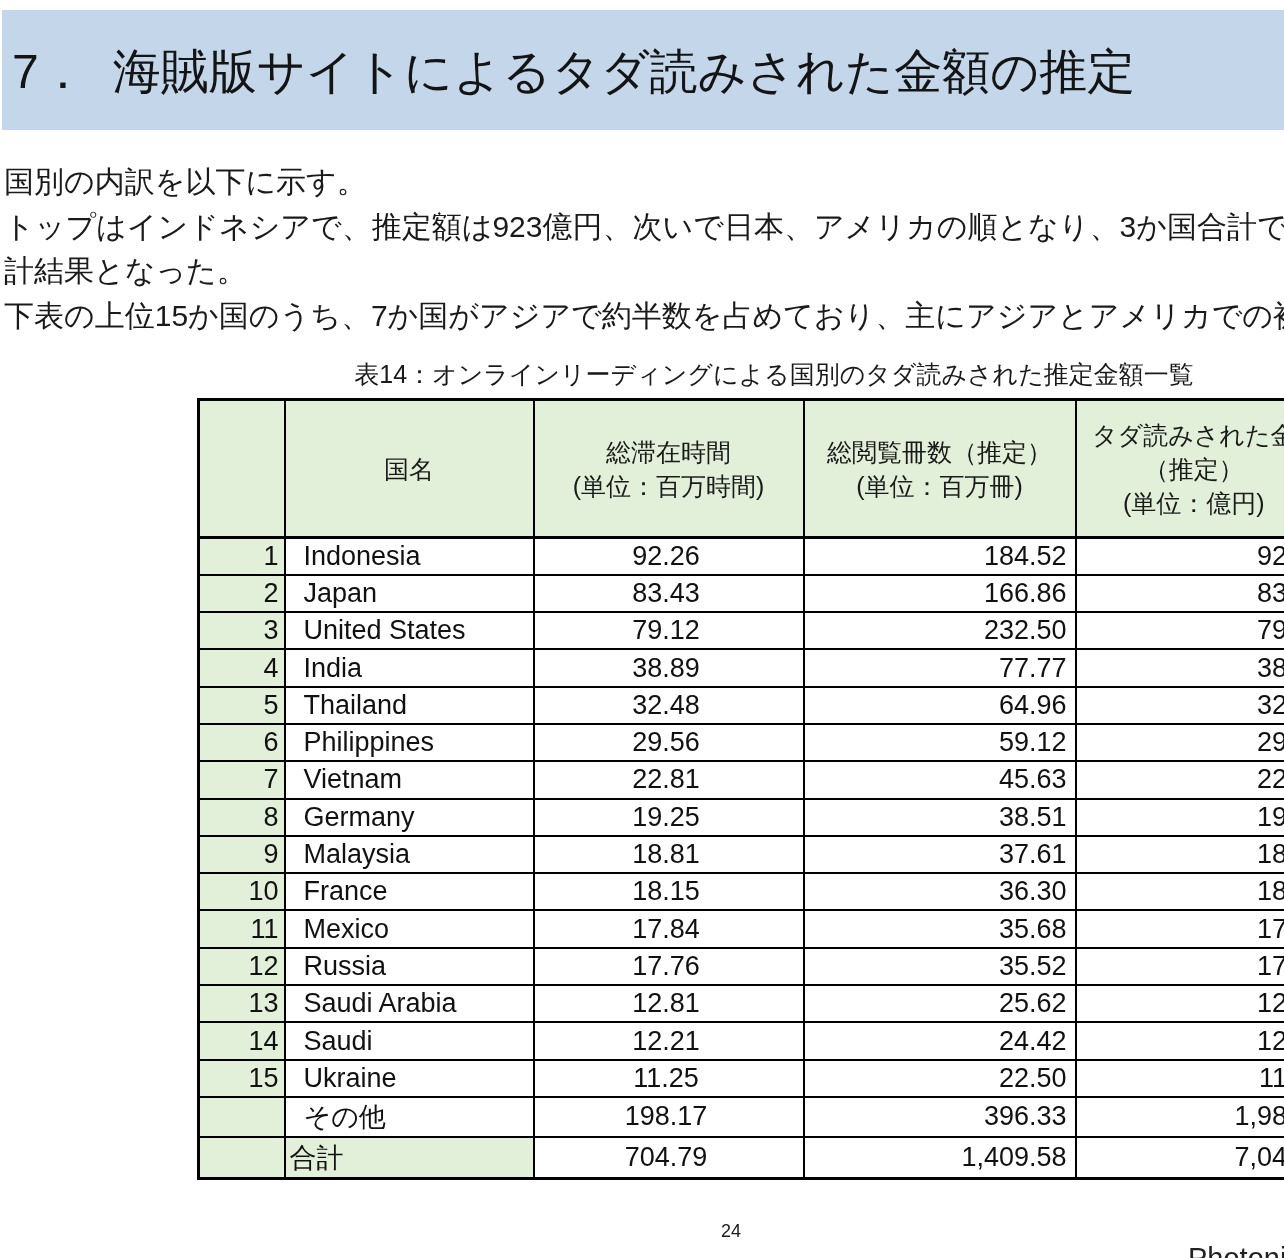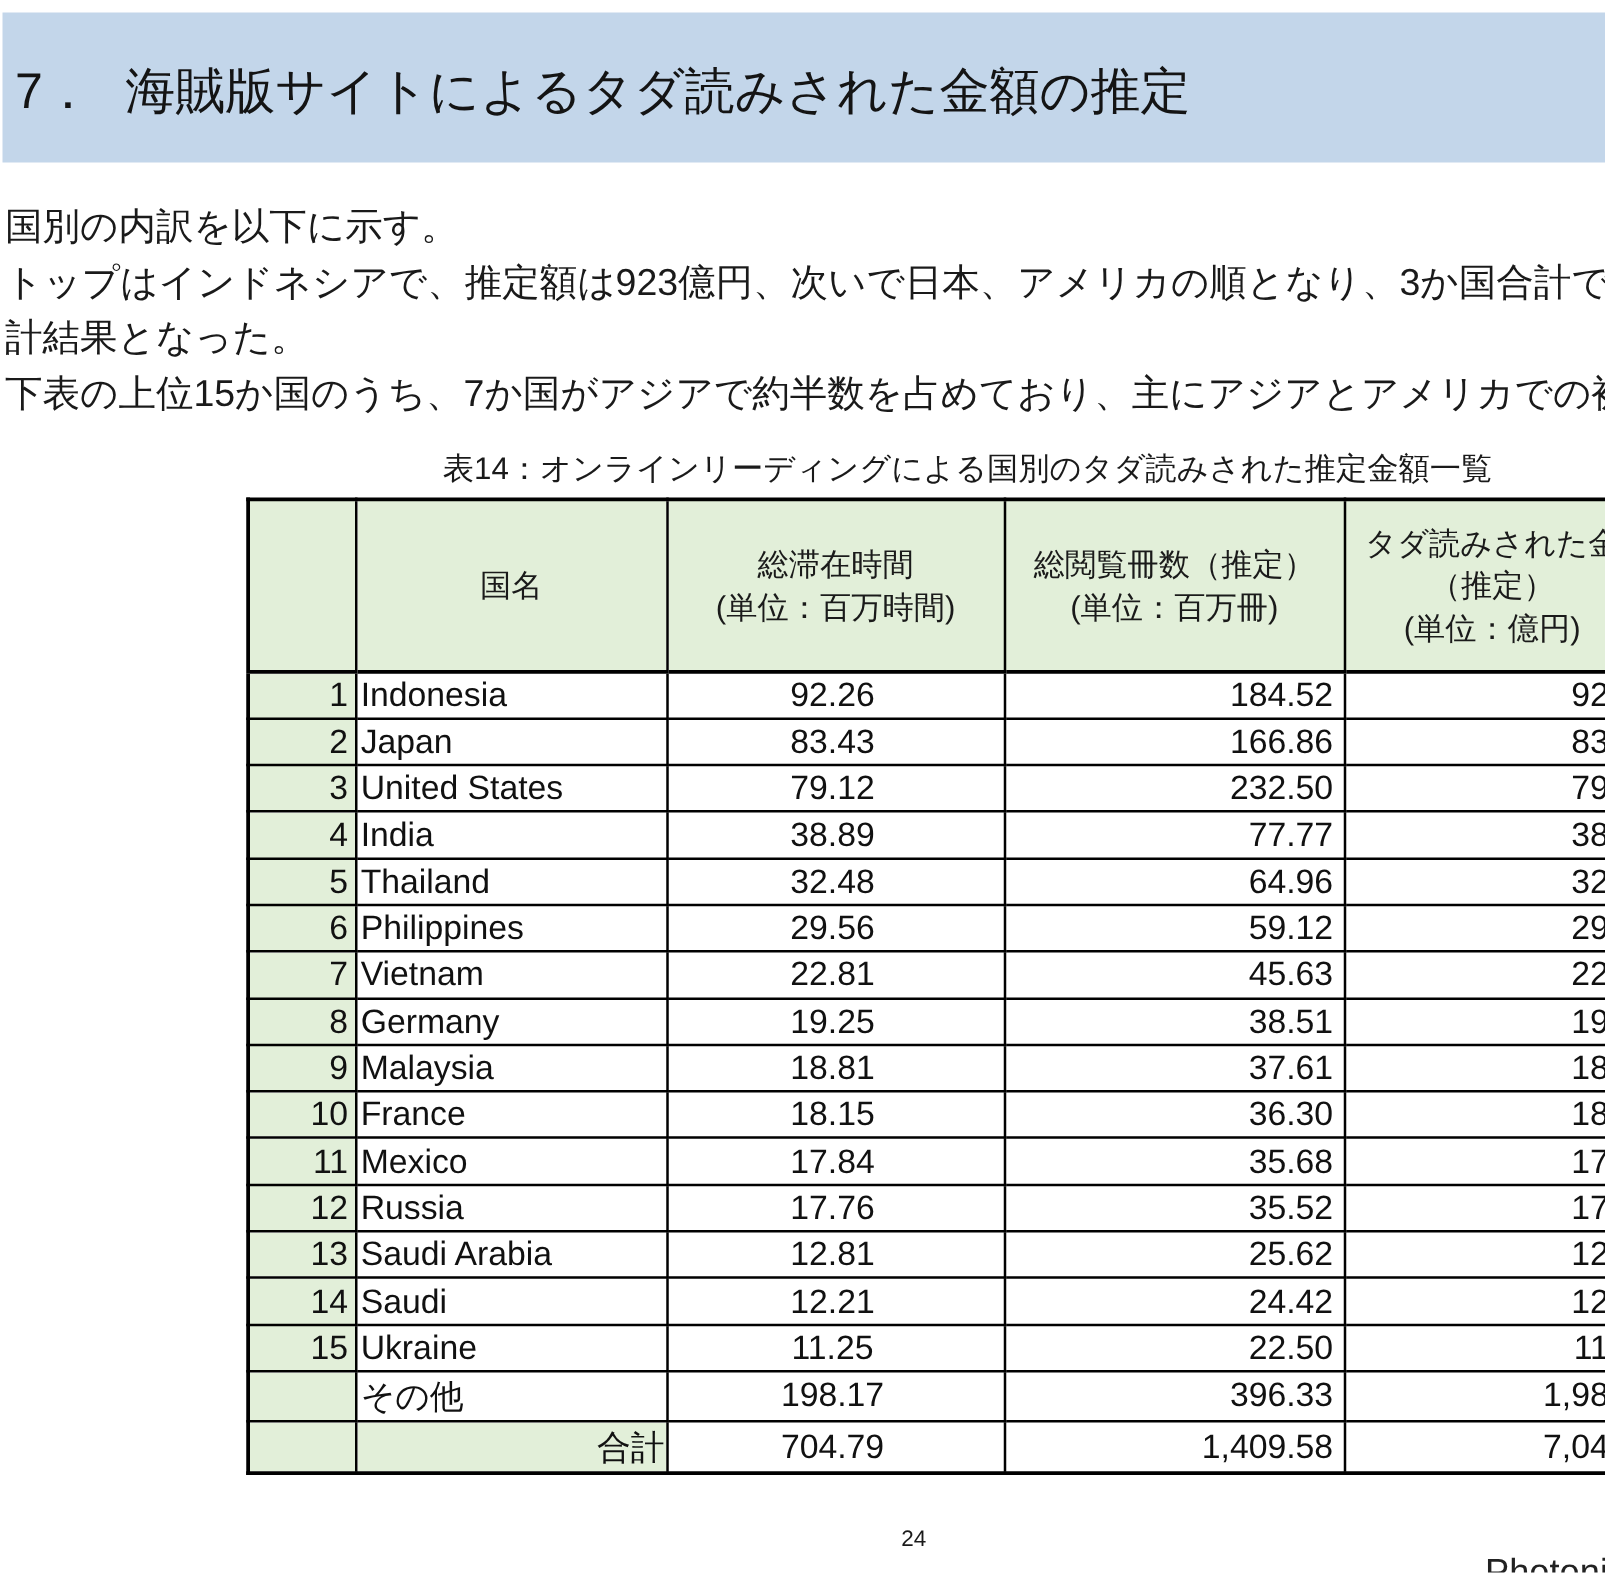--- a/index.html
+++ b/index.html
@@ -14,21 +14,21 @@
 
   
   .title-bar {
     position: absolute; left: 2px; top: 10px;
     width: 1282px; height: 120px;
     background: var(--title-bg, #c3d6ea);
     display: flex; align-items: center;
   }
   .title-bar h1 {
     margin: 0; padding: 4px 0 0 10px;
-    font-size: 40px; font-weight: 500; color: #141414;
+    font-size: 48px; font-weight: 500; color: #141414;
     white-space: nowrap;
   }
   .title-number { margin-right: 26px; }
 
   
   .body-text {
     position: absolute; left: 4px; top: 160px; width: 1290px;
   }
   .body-text p {
     margin: 0; font-size: 30px; line-height: 44.5px;
@@ -63,25 +63,25 @@
     font-weight: normal; font-size: 25px; color: #1a1a1a;
     text-align: center; white-space: pre-line; line-height: 34px;
     border-bottom: 3px solid #000;
   }
 
   tbody tr { height: 37.3px; }
   tbody tr.total { height: 42px; }
   tbody td { font-size: 27px; color: #111; white-space: nowrap; }
 
   td.rank    { background: var(--header-bg, #e2efd9); text-align: right; padding-right: 5px; }
-  td.country { text-align: left; padding-left: 3px; }
+  td.country { text-align: left; padding-left: 18px; }
   td.hours   { text-align: center; padding-right: 6px; }
   td.books   { text-align: right; padding-right: 8px; }
   td.amount  { text-align: right; padding-right: 24px; }
-  tr.total td.country { background: var(--header-bg, #e2efd9); text-align: right; padding-left: 16px; margin-top: 36px; }
+  tr.total td.country { background: var(--header-bg, #e2efd9); text-align: left; padding-left: 4px; margin-top: 36px; }
 
   
   .page-number {
     position: absolute; left: 700px; top: 1221px; width: 62px;
     text-align: center; font-size: 18px; color: #1a1a1a;
   }
   .footer-brand {
     position: absolute; left: 1188px; top: 1242px;
     font-size: 29px; color: #222; white-space: nowrap;
   }

